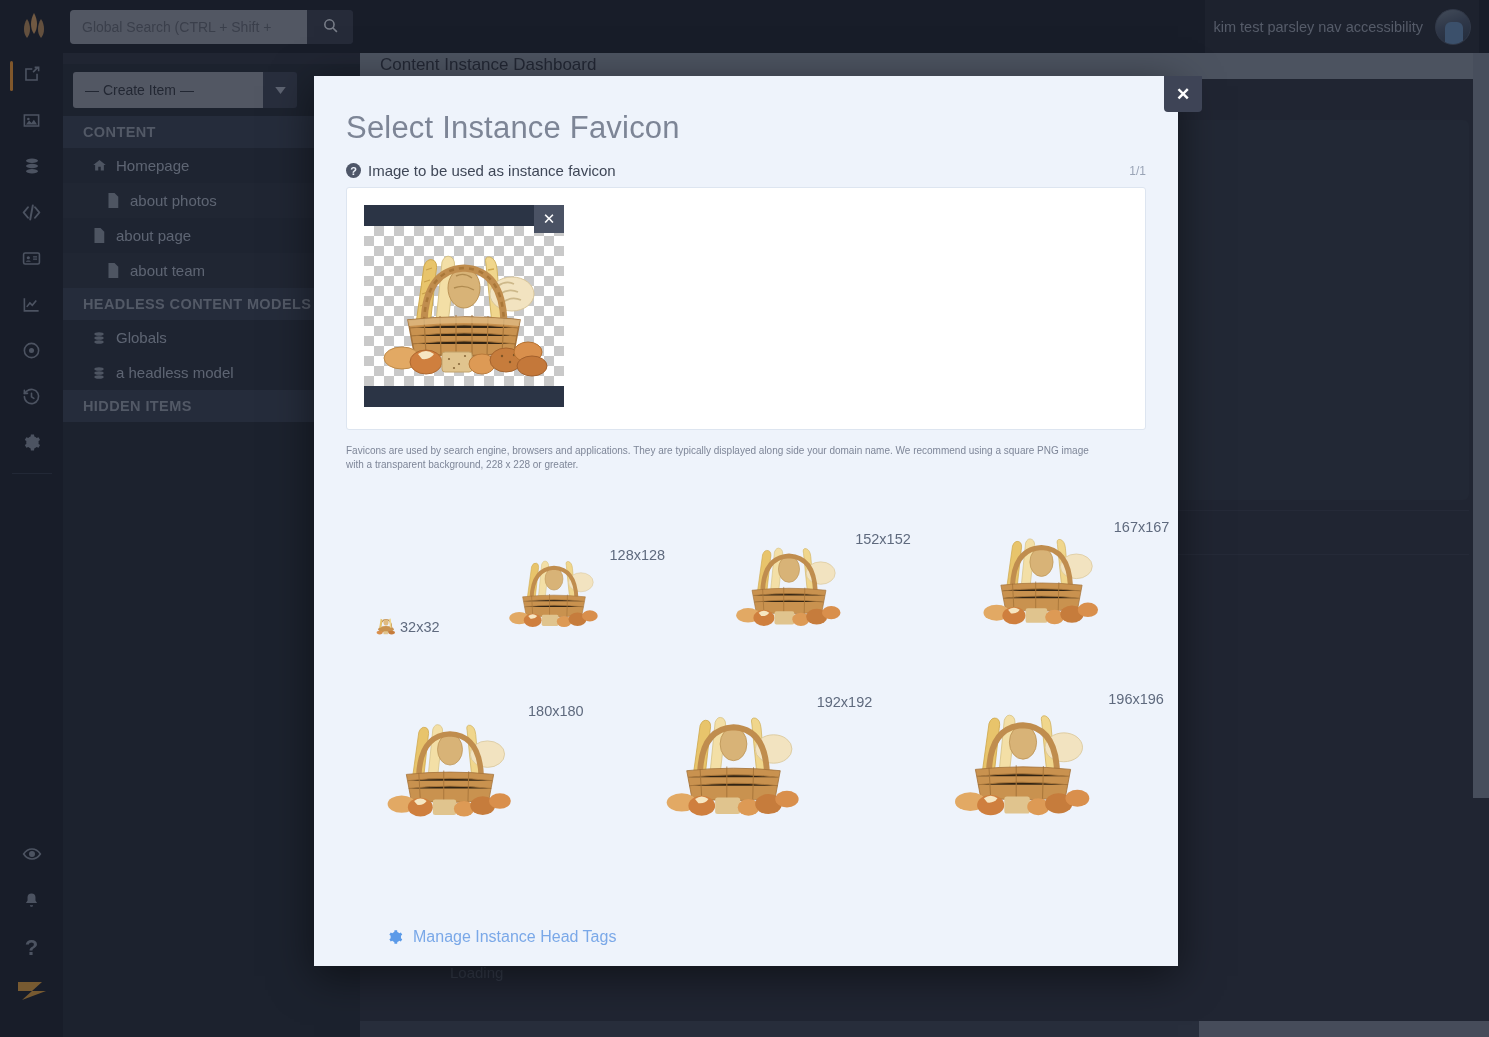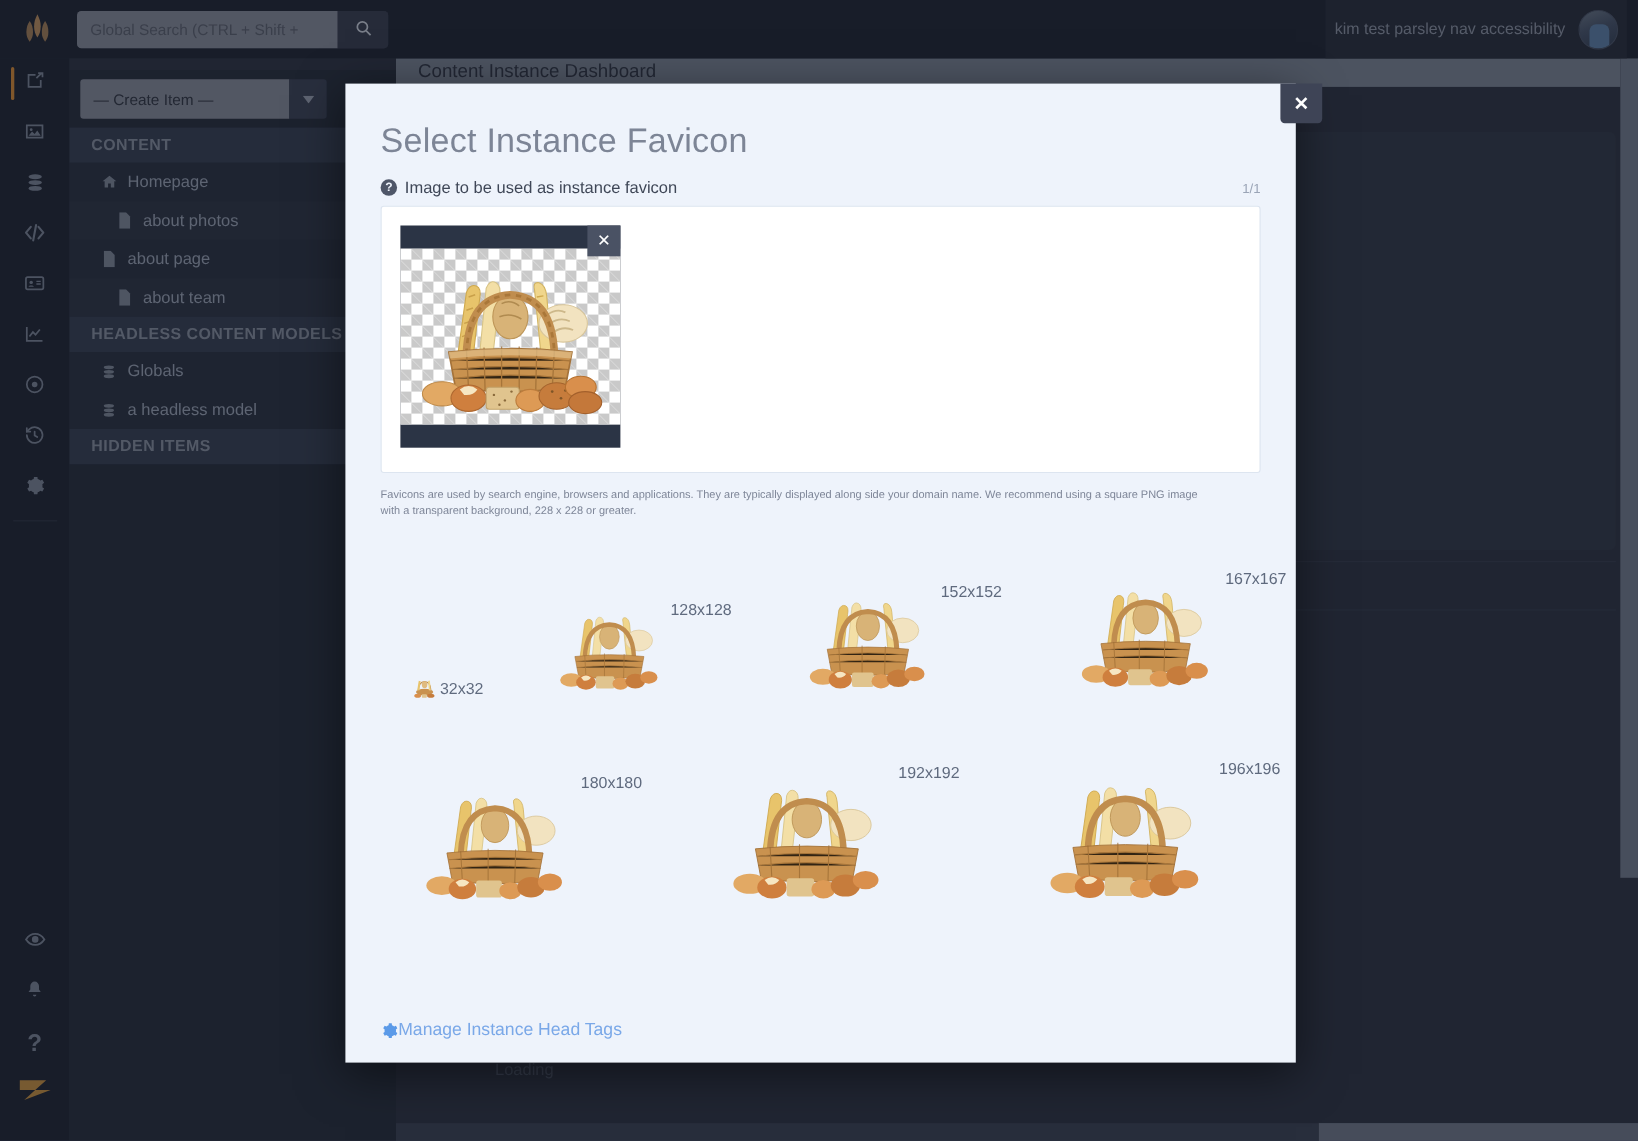--- a/index.html
+++ b/index.html
@@ -194,20 +194,22 @@
     max-width: 820px;
   }
   .sizes {
     flex: 1; padding: 42px 32px 0 32px; position: relative;
   }
   .size-row { display: flex; align-items: flex-end; gap: 0; }
   .size-cell { display: flex; flex-direction: row; align-items: flex-start; }
   .size-label { color: #5f6a7e; font-size: 14.5px; margin-top: 6px; }
   .modal-foot {
     height: 58px; display: flex; align-items: center; padding: 0 32px;
+    gap: 10px;
+    margin-left: 41px;
   }
   .foot-link { color: #7aa8e8; font-size: 16px; cursor: pointer; }
   .gear-blue { color: #5b9ae8; display: flex; align-items: center; }
 </style>
 </head>
 <body>
 
 <div id="app">
 
   <div class="bg-layer">

